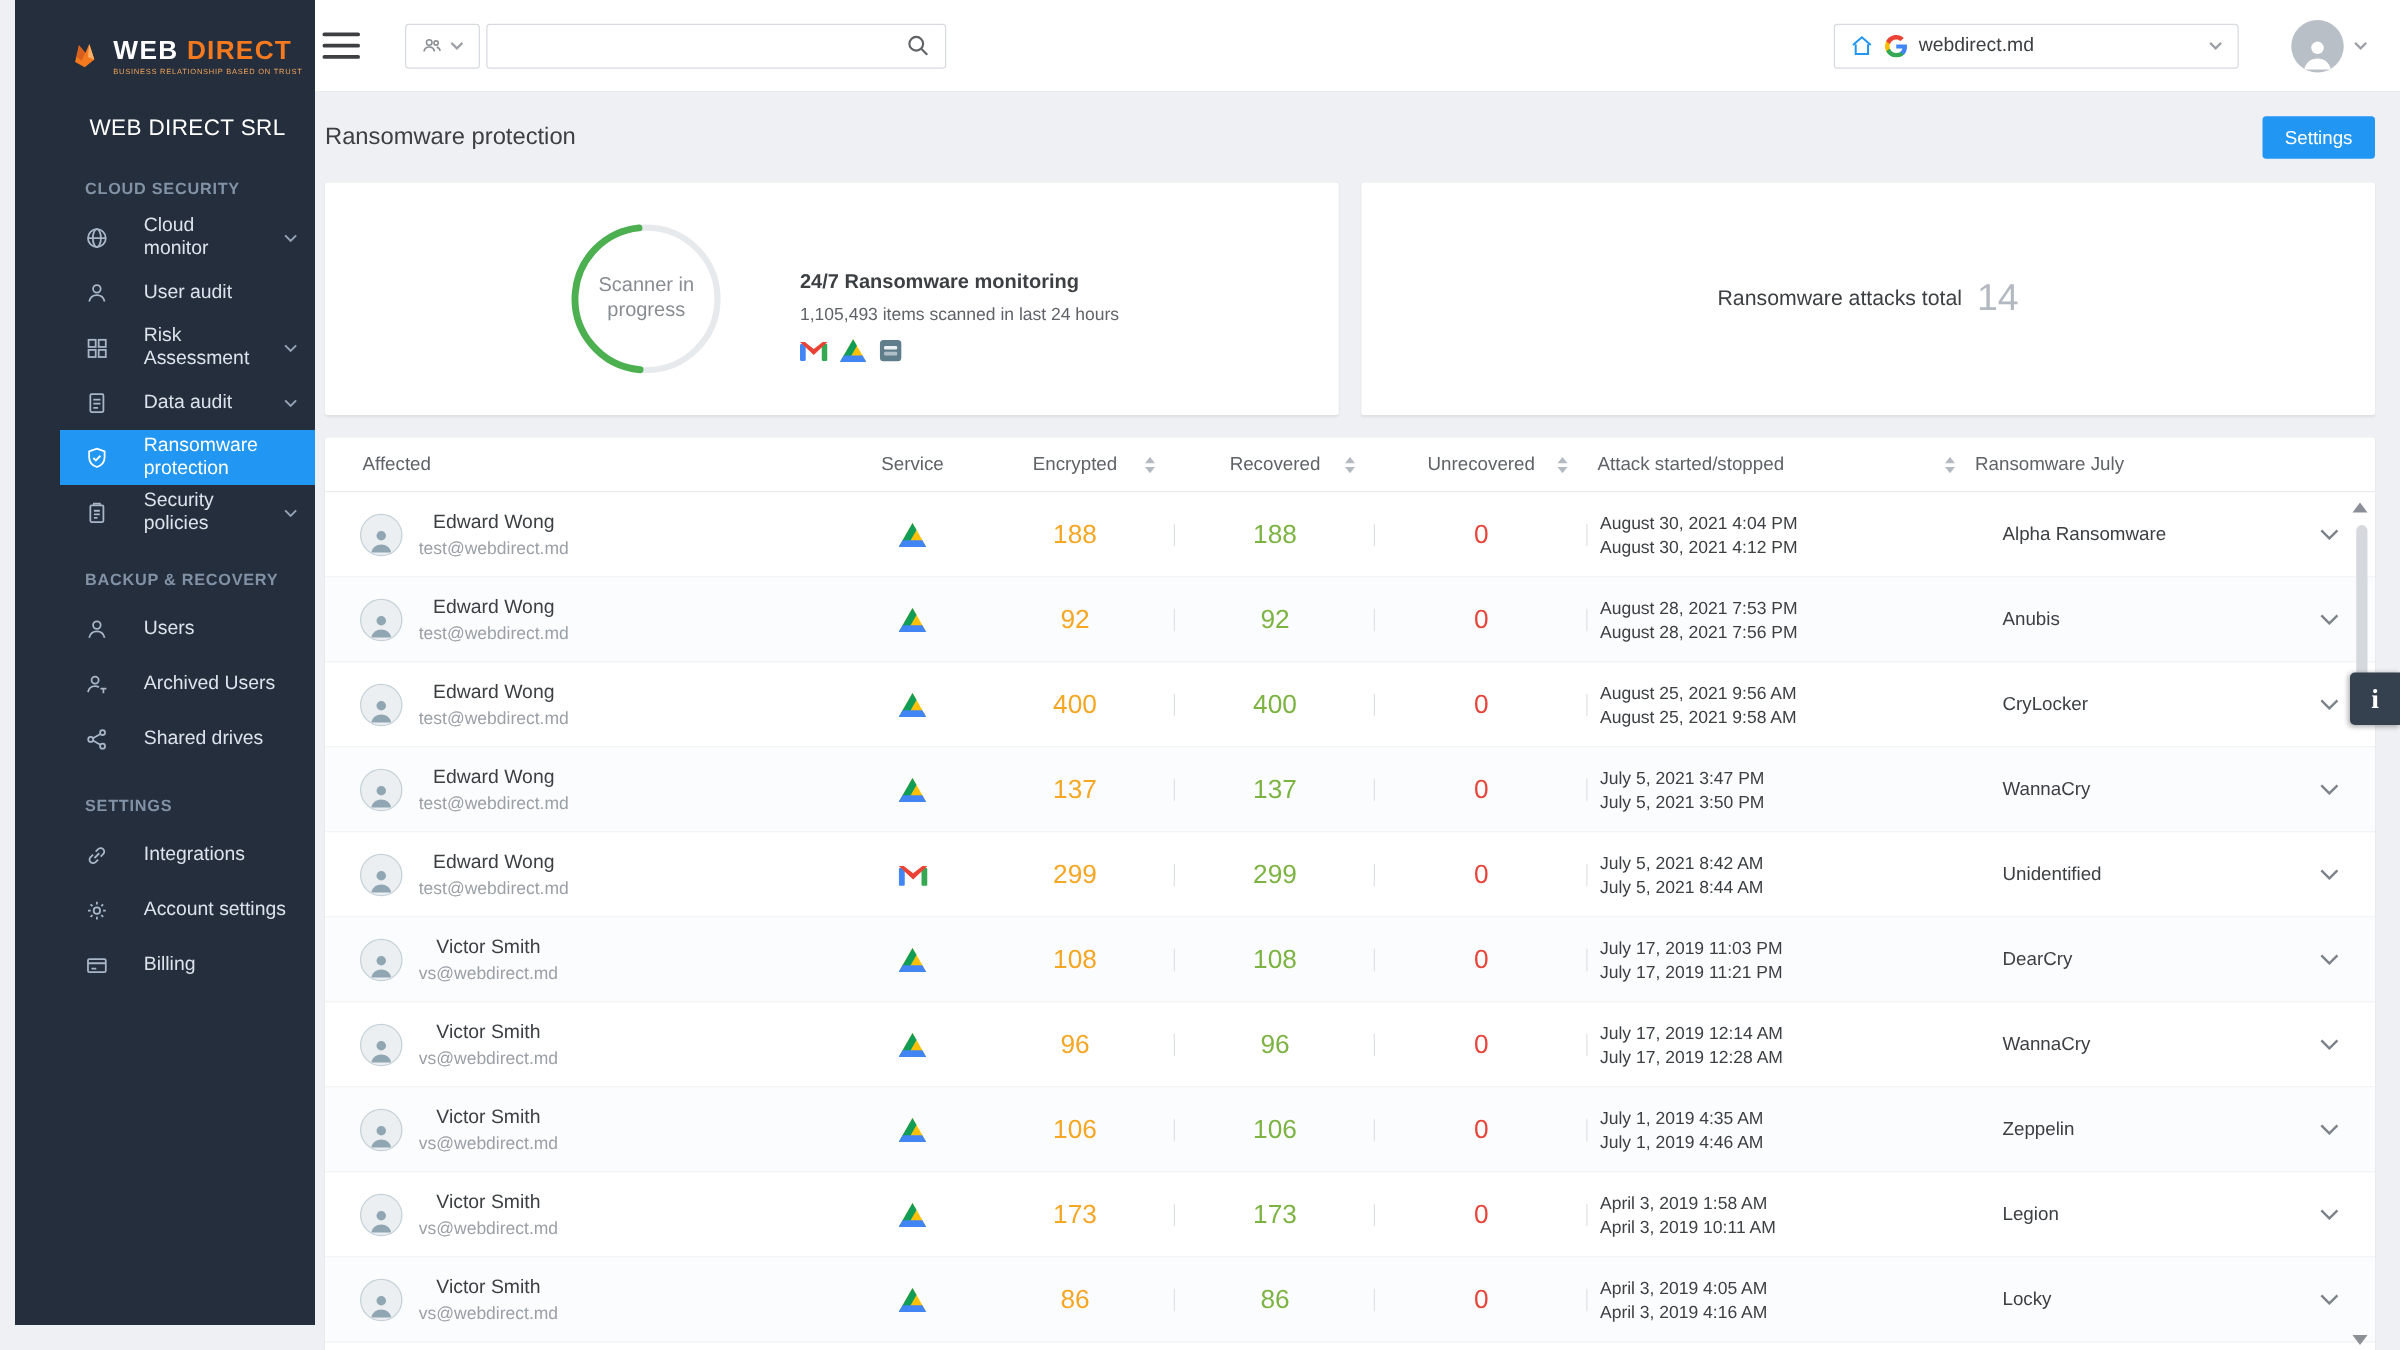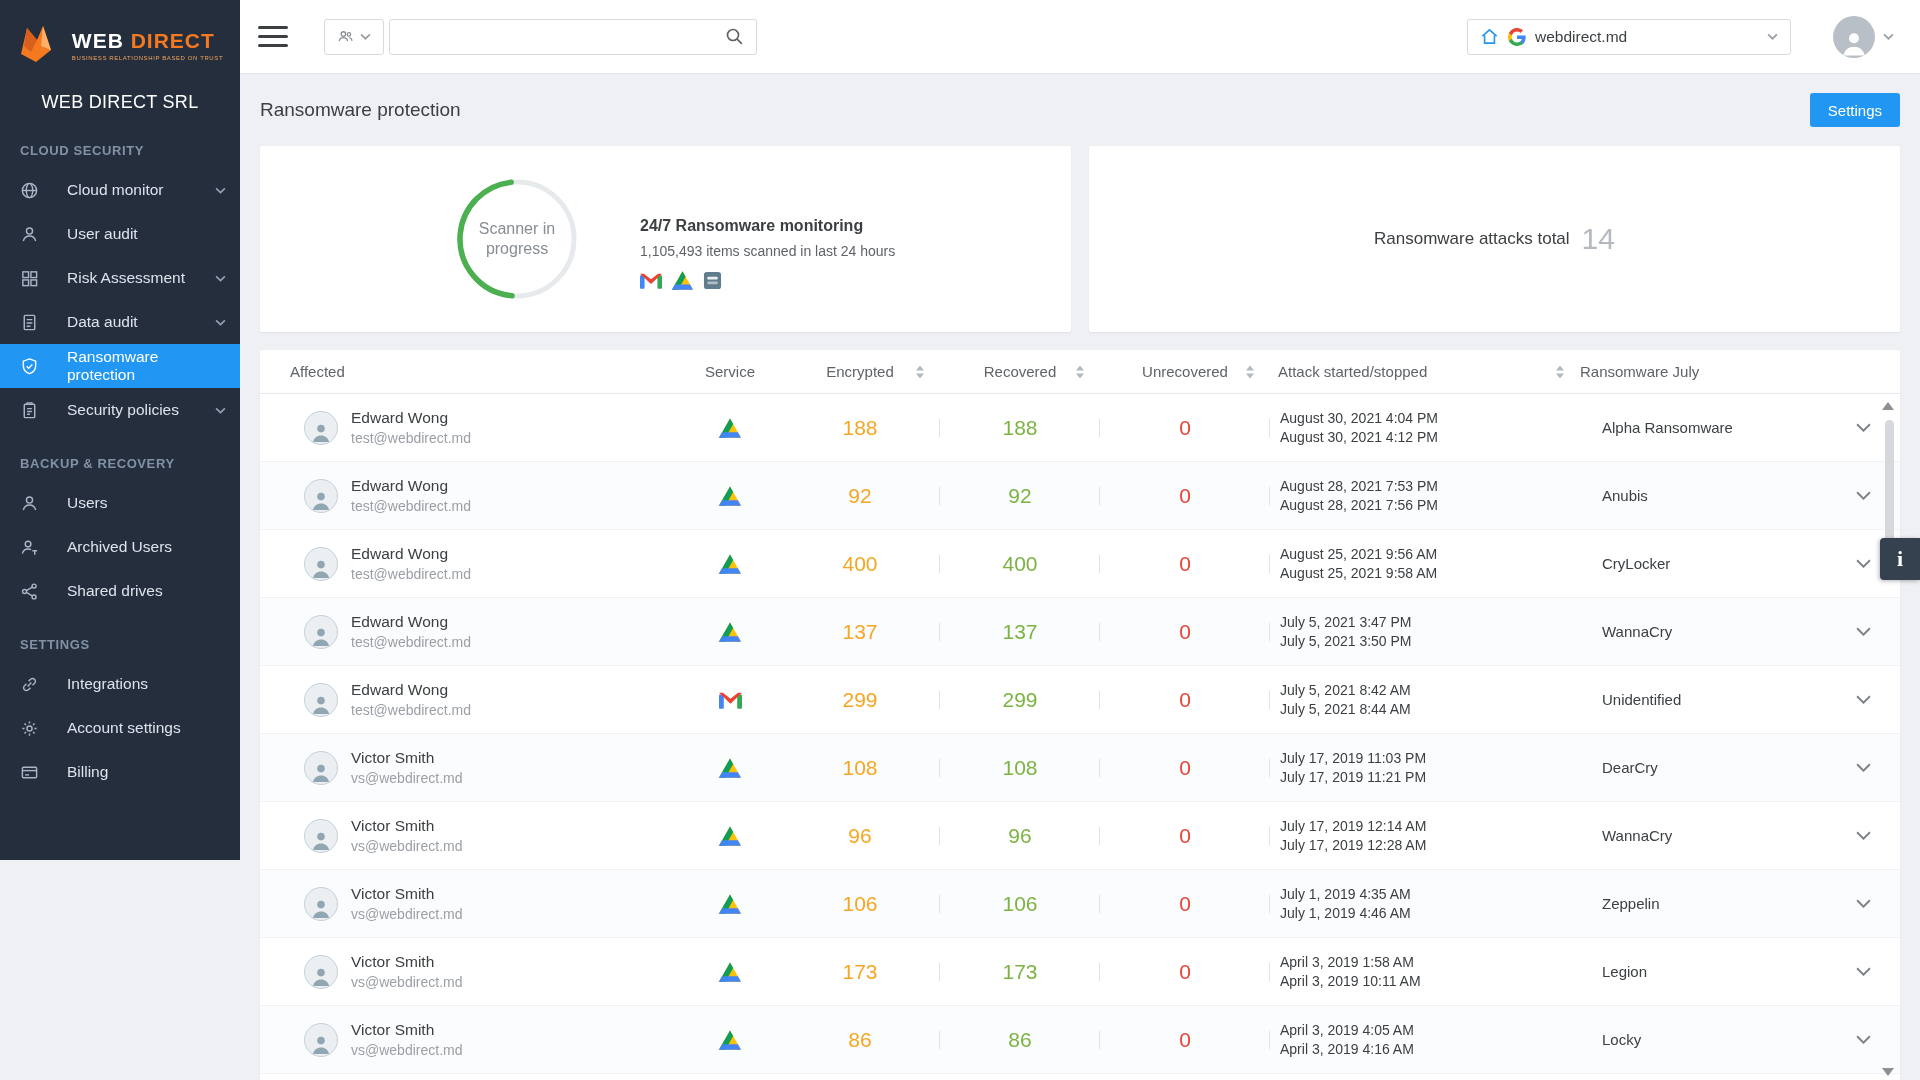--- a/index.html
+++ b/index.html
@@ -1,19 +1,19 @@
 <!DOCTYPE html>
 <html><head>
 <meta charset="utf-8">
 <style>
   * { margin:0; padding:0; box-sizing:border-box; }
   html,body { width:1920px; height:1080px; overflow:hidden; font-family:"Liberation Sans",sans-serif; background:#eef0f3; }
 
   
-  .sidebar { position:fixed; left:0; top:0; width:240px; height:860px; background:#242e3c; z-index:20; }
+  .sidebar { position:fixed; left:12px; top:0; width:240px; height:1060px; background:#242e3c; z-index:20;padding-left:36px; }
   .logo-wrap { padding:24px 10px 0; text-align:center; }
   .logo-row { display:flex; align-items:center; justify-content:center; gap:9px; }
   .logo-txt { text-align:left; }
   .logo-line { font-size:21px; font-weight:800; letter-spacing:1px; }
   .logo-web { color:#ffffff; }
   .logo-direct { color:#f4791f; }
   .tagline { font-size:6px; color:#f2a45c; letter-spacing:.6px; margin-top:2px; white-space:nowrap; }
   .company { color:#ffffff; font-size:18px; text-align:center; margin:26px 0 6px; letter-spacing:.3px; }
   .sec-title { padding:24px 20px 10px; font-size:13px; font-weight:700; color:#8292a6; letter-spacing:.6px; }
   .nav-item { height:44px; display:flex; align-items:center; gap:28px; padding:0 14px 0 20px; color:#dde3ec; font-size:15.5px; cursor:pointer; }
@@ -71,21 +71,21 @@
   .h-center { justify-content:center; }
   .h-attack { padding-left:8px; }
   .sort { position:absolute; right:16px; top:50%; transform:translateY(-50%); display:flex; flex-direction:column; gap:3px; cursor:pointer; }
   .sort i { width:0; height:0; border-left:4px solid transparent; border-right:4px solid transparent; }
   .sort .up { border-bottom:5px solid #b4bac2; }
   .sort .dn { border-top:5px solid #b4bac2; }
   .tbody { }
   .trow { height:68px; border-bottom:1px solid #f0f1f4; background:#fff; }
   .trow:nth-child(even) { background:#fbfcfd; }
   .cell { display:flex; align-items:center; height:100%; }
-  .c-aff { padding-left:44px; gap:13px; }
+  .c-aff { padding-left:28px; gap:13px;text-align:center; }
   .avatar { width:34px; height:34px; border-radius:50%; background:#eceff1; border:1px solid #c5d1d8; display:flex; align-items:flex-end; justify-content:center; overflow:hidden; flex:0 0 auto; }
   .avatar svg { width:24px; height:24px; fill:#90a6b2; }
   .who { display:flex; flex-direction:column; gap:3px; }
   .who-name { font-size:15.5px; color:#3c4043; }
   .who-email { font-size:14px; color:#9aa0a6; }
   .c-svc { justify-content:center; }
   .c-num { justify-content:center; font-size:21px; position:relative; }
   .c-num::after { content:""; position:absolute; right:0; top:50%; transform:translateY(-50%); width:1px; height:18px; background:#dfe2e6; }
   .enc { color:#f5a623; }
   .rec { color:#7cb342; }

